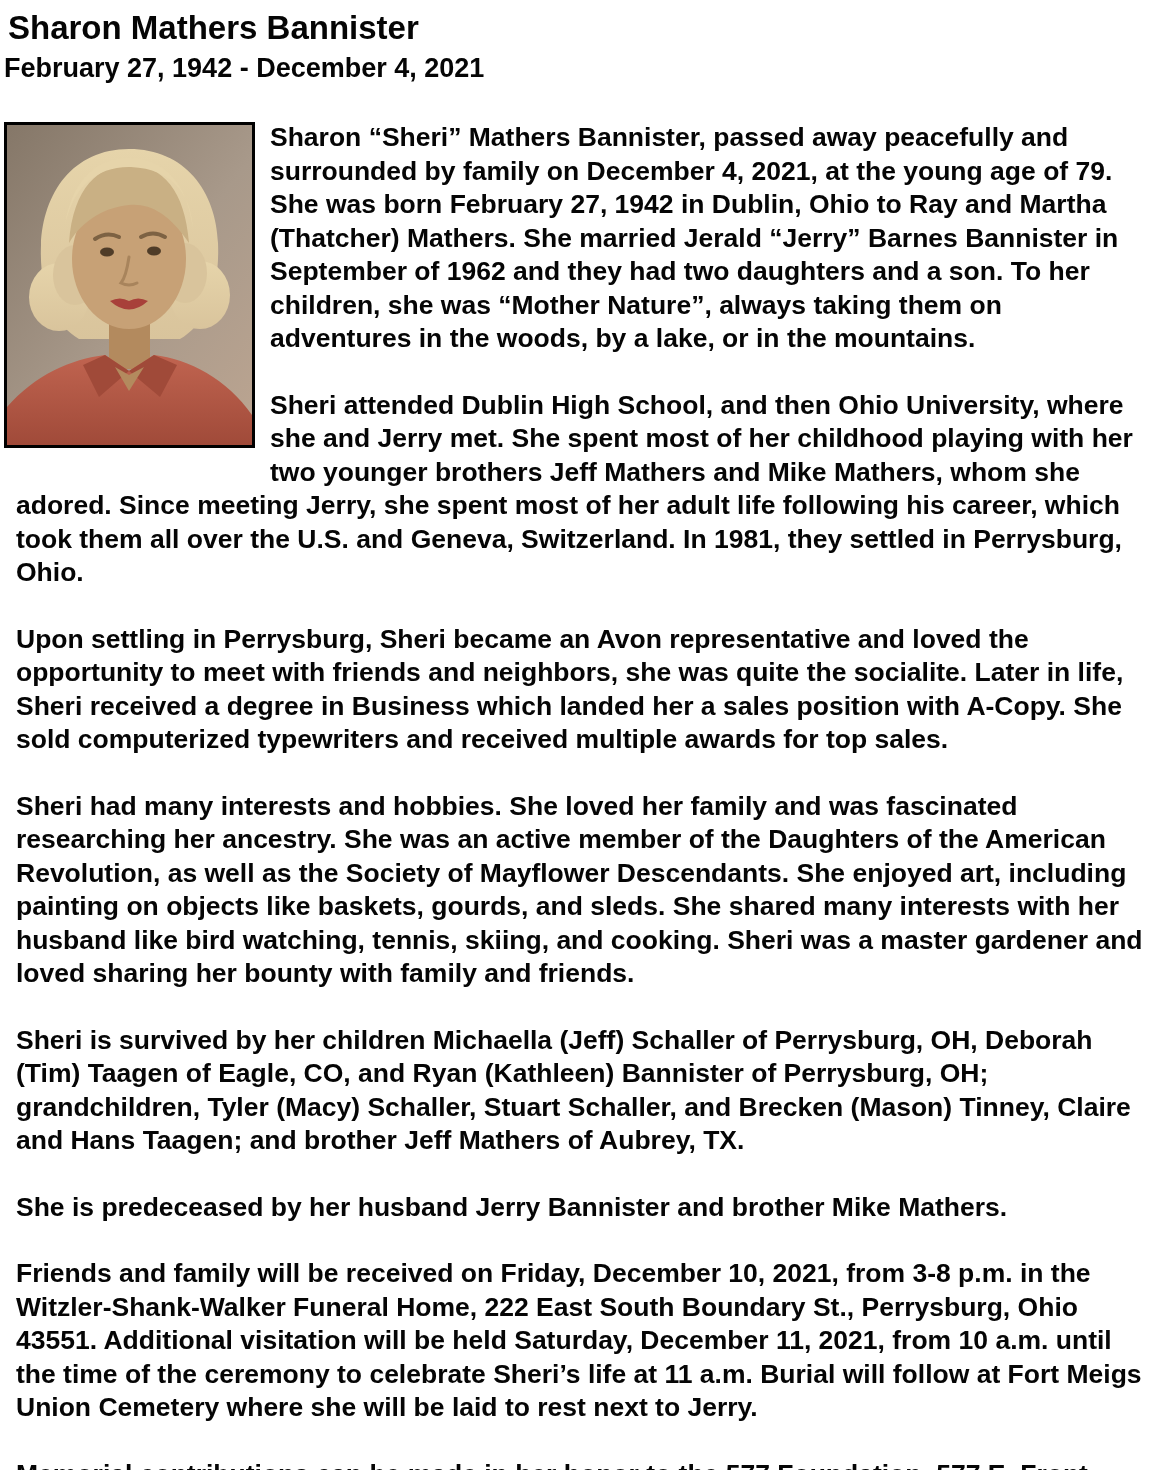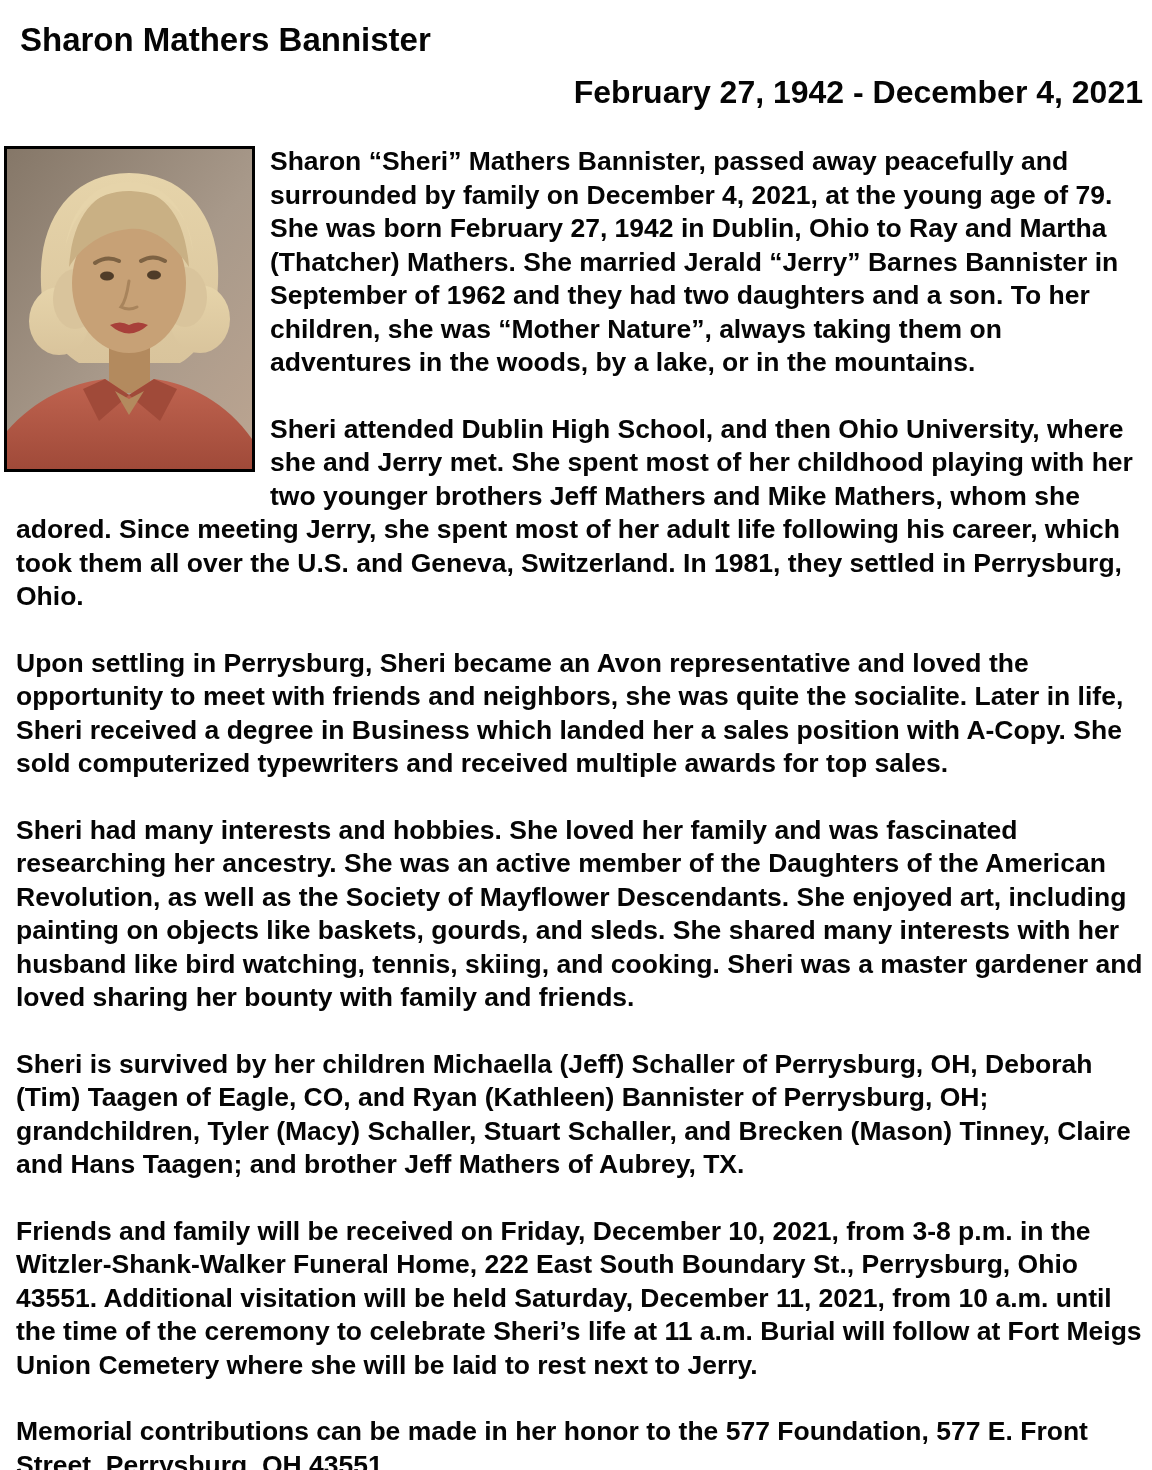--- a/index.html
+++ b/index.html
@@ -25,30 +25,29 @@
     color:var(--ink);
     -webkit-font-smoothing:antialiased;
   }
   .page{
     width:1152px;
     min-height:1470px;
     padding:4px 9px 20px 4px;
     background:#ffffff;
   }
   .page-title{
-    margin:16px;
+    margin:4px;
     font-size:33px;
     line-height:40px;
     letter-spacing:0;
   }
   .life-dates{
     margin:1px 0 0 0;
-    font-size:32px;
+    font-size:27px;
     line-height:33px;
-    text-align:right;
   }
   .content{
     margin-top:36px;
     font-size:26.5px;
     line-height:33.5px;
   }
   .content p{
     margin:0 0 33px 12px;
   }
   .content p:last-child{margin-bottom:0;}
@@ -121,16 +120,17 @@
         <path d="M147,230 L122,246 L153,272 L170,240 Z" fill="var(--blouse-2,#a04a39)"></path>
         <path d="M108,242 L122,250 L137,242 L122,266 Z" fill="var(--skin-2,#b38a5e)"></path>
       </svg>
     </div>
 
     <p>Sharon “Sheri” Mathers Bannister, passed away peacefully and surrounded by family on December 4, 2021, at the young age of 79. She was born February 27, 1942 in Dublin, Ohio to Ray and Martha (Thatcher) Mathers. She married Jerald “Jerry” Barnes Bannister in September of 1962 and they had two daughters and a son. To her children, she was “Mother Nature”, always taking them on adventures in the woods, by a lake, or in the mountains.</p>
     <p>Sheri attended Dublin High School, and then Ohio University, where she and Jerry met. She spent most of her childhood playing with her two younger brothers Jeff Mathers and Mike Mathers, whom she adored. Since meeting Jerry, she spent most of her adult life following his career, which took them all over the U.S. and Geneva, Switzerland. In 1981, they settled in Perrysburg, Ohio.</p>
     <p>Upon settling in Perrysburg, Sheri became an Avon representative and loved the opportunity to meet with friends and neighbors, she was quite the socialite. Later in life, Sheri received a degree in Business which landed her a sales position with A-Copy. She sold computerized typewriters and received multiple awards for top sales.</p>
     <p>Sheri had many interests and hobbies. She loved her family and was fascinated researching her ancestry. She was an active member of the Daughters of the American Revolution, as well as the Society of Mayflower Descendants. She enjoyed art, including painting on objects like baskets, gourds, and sleds. She shared many interests with her husband like bird watching, tennis, skiing, and cooking. Sheri was a master gardener and loved sharing her bounty with family and friends.</p>
     <p>Sheri is survived by her children Michaella (Jeff) Schaller of Perrysburg, OH, Deborah (Tim) Taagen of Eagle, CO, and Ryan (Kathleen) Bannister of Perrysburg, OH; grandchildren, Tyler (Macy) Schaller, Stuart Schaller, and Brecken (Mason) Tinney, Claire and Hans Taagen; and brother Jeff Mathers of Aubrey, TX.</p>
+    <p>She is predeceased by her husband Jerry Bannister and brother Mike Mathers.</p>
     <p>Friends and family will be received on Friday, December 10, 2021, from 3-8 p.m. in the Witzler-Shank-Walker Funeral Home, 222 East South Boundary St., Perrysburg, Ohio 43551. Additional visitation will be held Saturday, December 11, 2021, from 10 a.m. until the time of the ceremony to celebrate Sheri’s life at 11 a.m. Burial will follow at Fort Meigs Union Cemetery where she will be laid to rest next to Jerry.</p>
     <p>Memorial contributions can be made in her honor to the 577 Foundation, 577 E. Front Street, Perrysburg, OH 43551.</p>
   </div>
 </div>
 
 </body></html>

